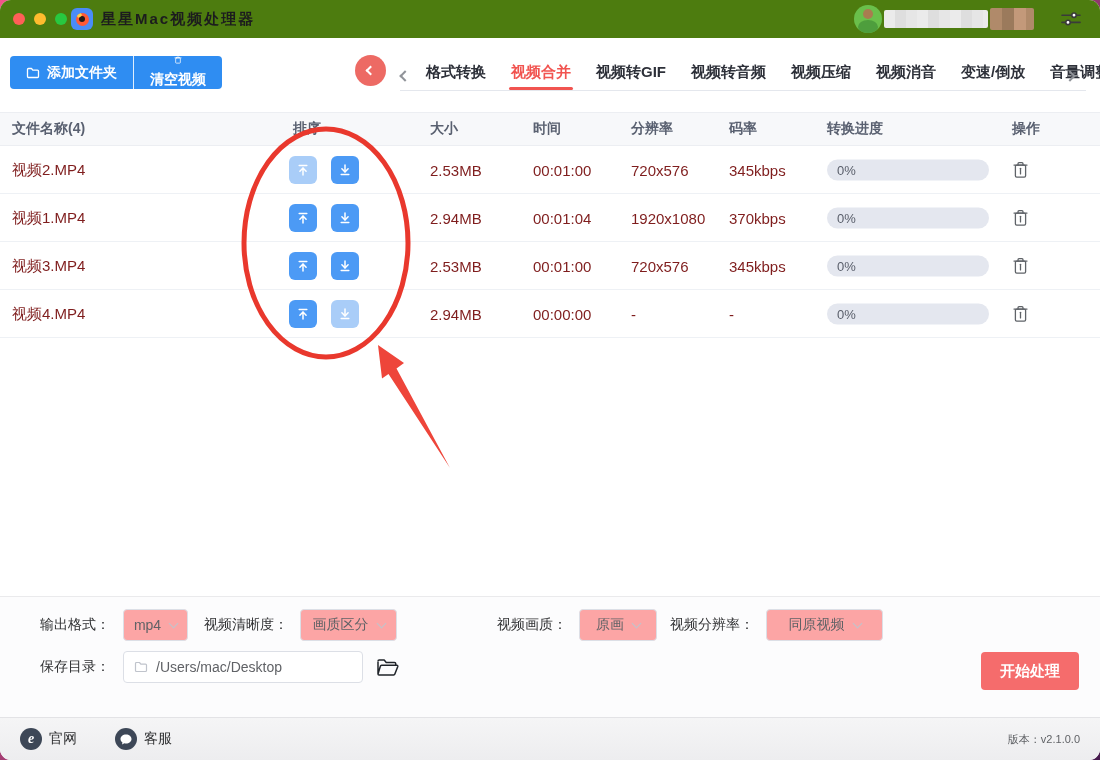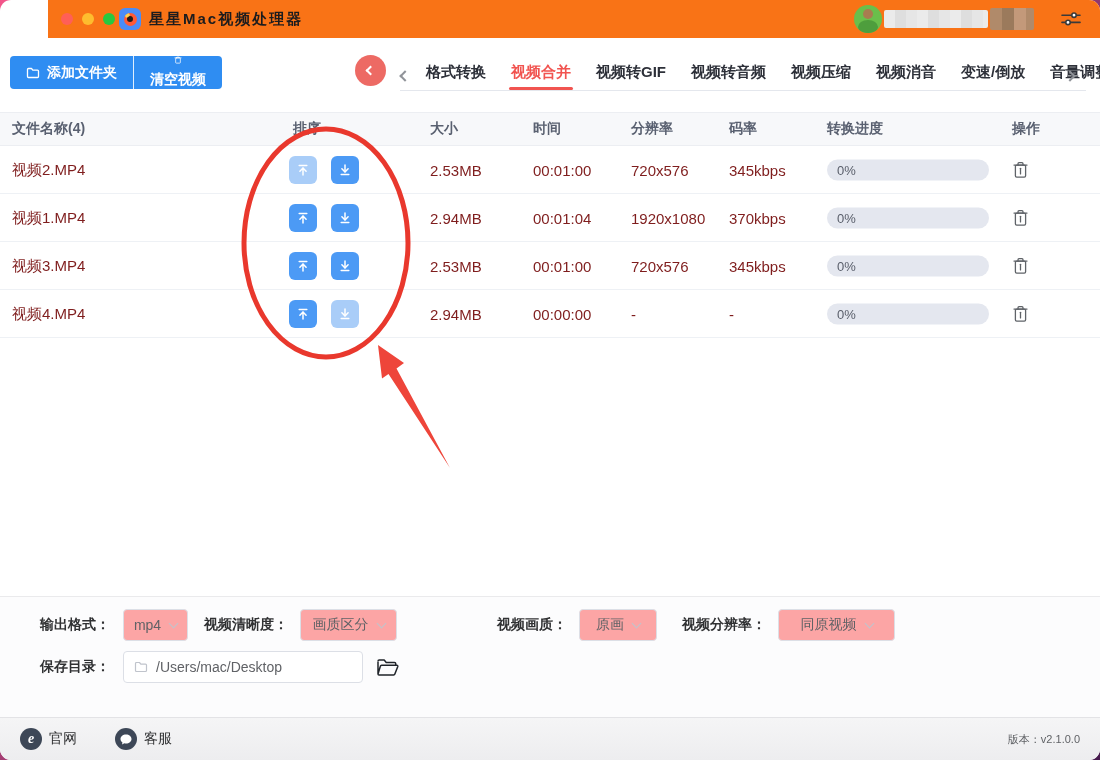--- a/index.html
+++ b/index.html
@@ -6,21 +6,21 @@
   html,body { width:1100px; height:760px; }
   body {
     font-family:"Liberation Sans","DejaVu Sans",sans-serif;
     background:linear-gradient(140deg,#f2558a 0%,#cc4a80 25%,#7c3067 65%,#471a4e 100%);
     overflow:hidden;
   }
   .window {
     position:absolute; inset:0; background:#fff; border-radius:11px; overflow:hidden;
   }
   
-  .titlebar { position:absolute; top:0; left:0; right:0; height:38px; background:#f97316;margin-left:48px; }
+  .titlebar { position:absolute; top:0; left:0; right:0; height:38px; background:#4d7c0f; }
   .lights { position:absolute; left:13px; top:13px; display:flex; gap:9px; }
   .light { width:12px; height:12px; border-radius:50%; }
   .light.red{ background:#ff5f57; } .light.yellow{ background:#febc2e; } .light.green{ background:#28c840; }
   .appicon { position:absolute; left:71px; top:8px; width:22px; height:22px; border-radius:6px;
     background:#4a8cf7; display:flex; align-items:center; justify-content:center; }
   .lens { width:13px; height:13px; border-radius:50%; background:#ff5a36; position:relative; }
   .lens::before { content:""; position:absolute; inset:3.5px; border-radius:50%; background:#241a16; }
   .lens::after { content:""; position:absolute; left:1px; top:1px; width:5px; height:3px; border-radius:3px; background:#ffd24a; transform:rotate(-35deg); }
   .apptitle { position:absolute; left:101px; top:10px; font-size:15px; font-weight:700; letter-spacing:2px; color:#1c1c1e; }
   .userbox { position:absolute; right:18px; top:5px; display:flex; align-items:center; }
@@ -61,25 +61,25 @@
   .x-res{ left:631px; } .x-rate{ left:729px; } .x-prog{ left:827px; } .x-op{ left:1012px; }
   .sortcell { display:flex; gap:14px; }
   .sortbtn { width:28px; height:28px; border:none; border-radius:6px; background:#4c9af5; display:flex; align-items:center; justify-content:center; cursor:pointer; }
   .sortbtn.disabled { background:#a9cdf8; cursor:default; }
   .progress { width:162px; height:21px; border-radius:11px; background:#e4e7ef; display:flex; align-items:center; padding-left:10px; font-size:13px; color:#5a5f6b; }
   .trashbtn { background:none; border:none; cursor:pointer; padding:0; display:flex; }
   
   .settings { position:absolute; top:596px; left:0; right:0; height:121px; background:#fcfcfd; border-top:1px solid #eaeaec; }
   .srow { position:absolute; left:40px; display:flex; align-items:center; }
   .srow1 { top:12px; } .srow2 { top:54px; }
-  .slabel { font-size:14px; font-weight:700; color:#303133; }
+  .slabel { font-size:14px; font-weight:400; color:#303133; }
   .select { height:32px; border:1px solid #dcdfe6; border-radius:4px; background:#fca5a5; display:flex; align-items:center; justify-content:center; gap:9px; font-size:14px; color:#606266; cursor:pointer; }
   .select .chev, .dirinput .chev { width:7px; height:7px; border-width:1.5px; border-color:#c0c4cc; transform:rotate(45deg); margin-top:-3px; }
   .w-mp4{ width:65px; margin:0 16px 0 13px; } .w-qd{ width:97px; margin:0 18px 0 12px; }
-  .w-orig{ width:78px; margin:0 25px 0 12px; } .w-sres{ width:117px; margin-left:12px; }
+  .w-orig{ width:78px; margin:0 13px 0 12px; } .w-sres{ width:117px; margin-left:12px; }
   .dirinput { width:240px; height:32px; border:1px solid #dcdfe6; border-radius:4px; background:#fff;
     display:flex; align-items:center; gap:8px; padding:0 10px; margin-left:13px; font-size:14px; color:#606266; }
   .dirbtn { background:none; border:none; cursor:pointer; margin-left:13px; display:flex; }
   .startbtn { position:absolute; right:21px; top:55px; width:98px; height:38px; border:none; border-radius:4px;
     background:#f56c6c; color:#fff; font-size:15px; font-weight:700; cursor:pointer; font-family:inherit; }
   
   .footer { position:absolute; top:717px; left:0; right:0; bottom:0; background:linear-gradient(#f5f5f6,#ededef);
     border-top:1px solid #e3e3e6; display:flex; align-items:center; padding:0 20px; }
   .flink { display:flex; align-items:center; gap:7px; margin-right:38px; cursor:pointer; }
   .fic { width:22px; height:22px; border-radius:50%; background:#3d4757; color:#fff; display:flex; align-items:center; justify-content:center;
@@ -338,20 +338,21 @@
           </svg>
         <span>/Users/mac/Desktop</span>
       </div>
       <button class="dirbtn">
         <svg width="24" height="19" viewBox="0 0 24 19" fill="none" stroke="#1f2329" stroke-width="1.5" stroke-linejoin="round">
             <path d="M2 3.2a1.2 1.2 0 0 1 1.2-1.2h5l2 2.4h8.3a1.2 1.2 0 0 1 1.2 1.2V7"></path>
             <path d="M2 3.5V16a1 1 0 0 0 1 1h14.6a1.3 1.3 0 0 0 1.25-.95L21.8 8.5a1 1 0 0 0-.97-1.27H5.6a1.3 1.3 0 0 0-1.26.97L2 16"></path>
           </svg>
       </button>
     </div>
+    <button class="startbtn">开始处理</button>
   </div>
 
   <div class="footer">
     <div class="flink">
       <span class="fic">e</span>
       <span class="flabel">官网</span>
     </div>
     <div class="flink">
       <span class="fic" style="font-style:normal">
         <svg width="12" height="11" viewBox="0 0 12 11" fill="#fff">

